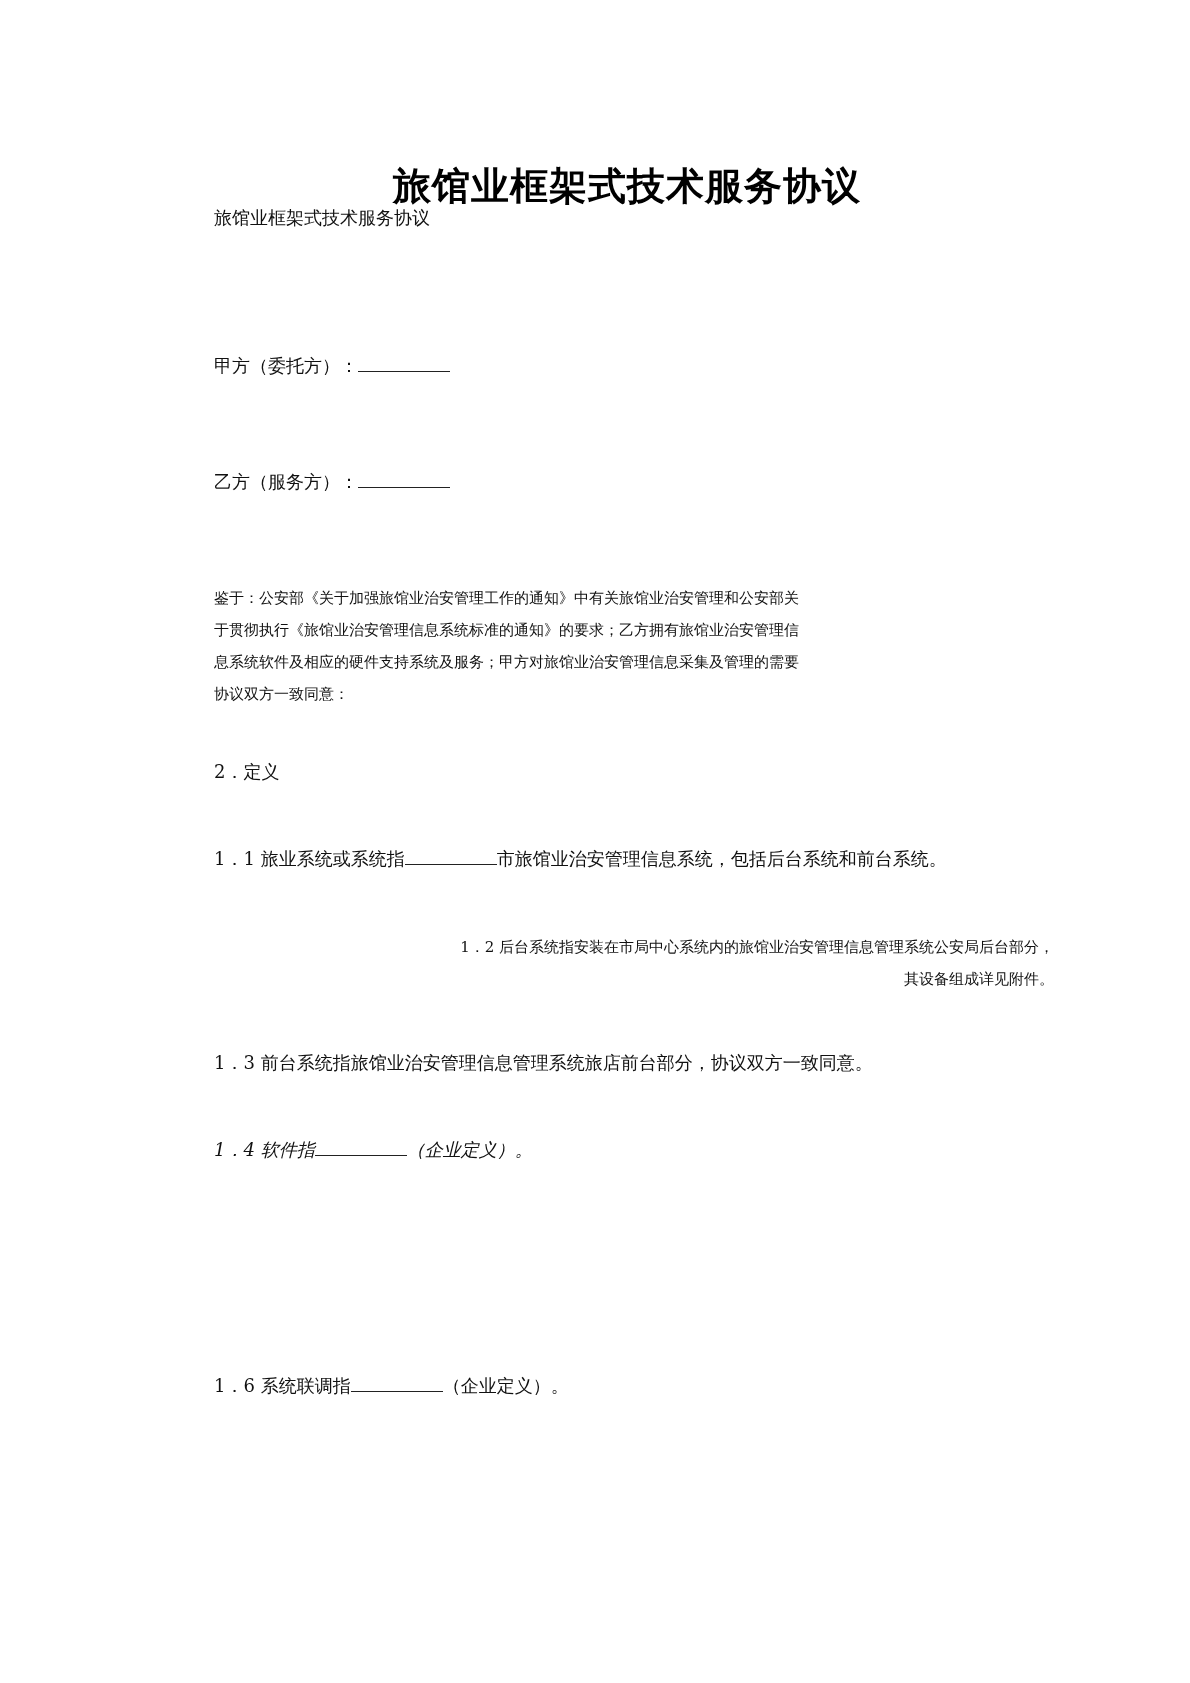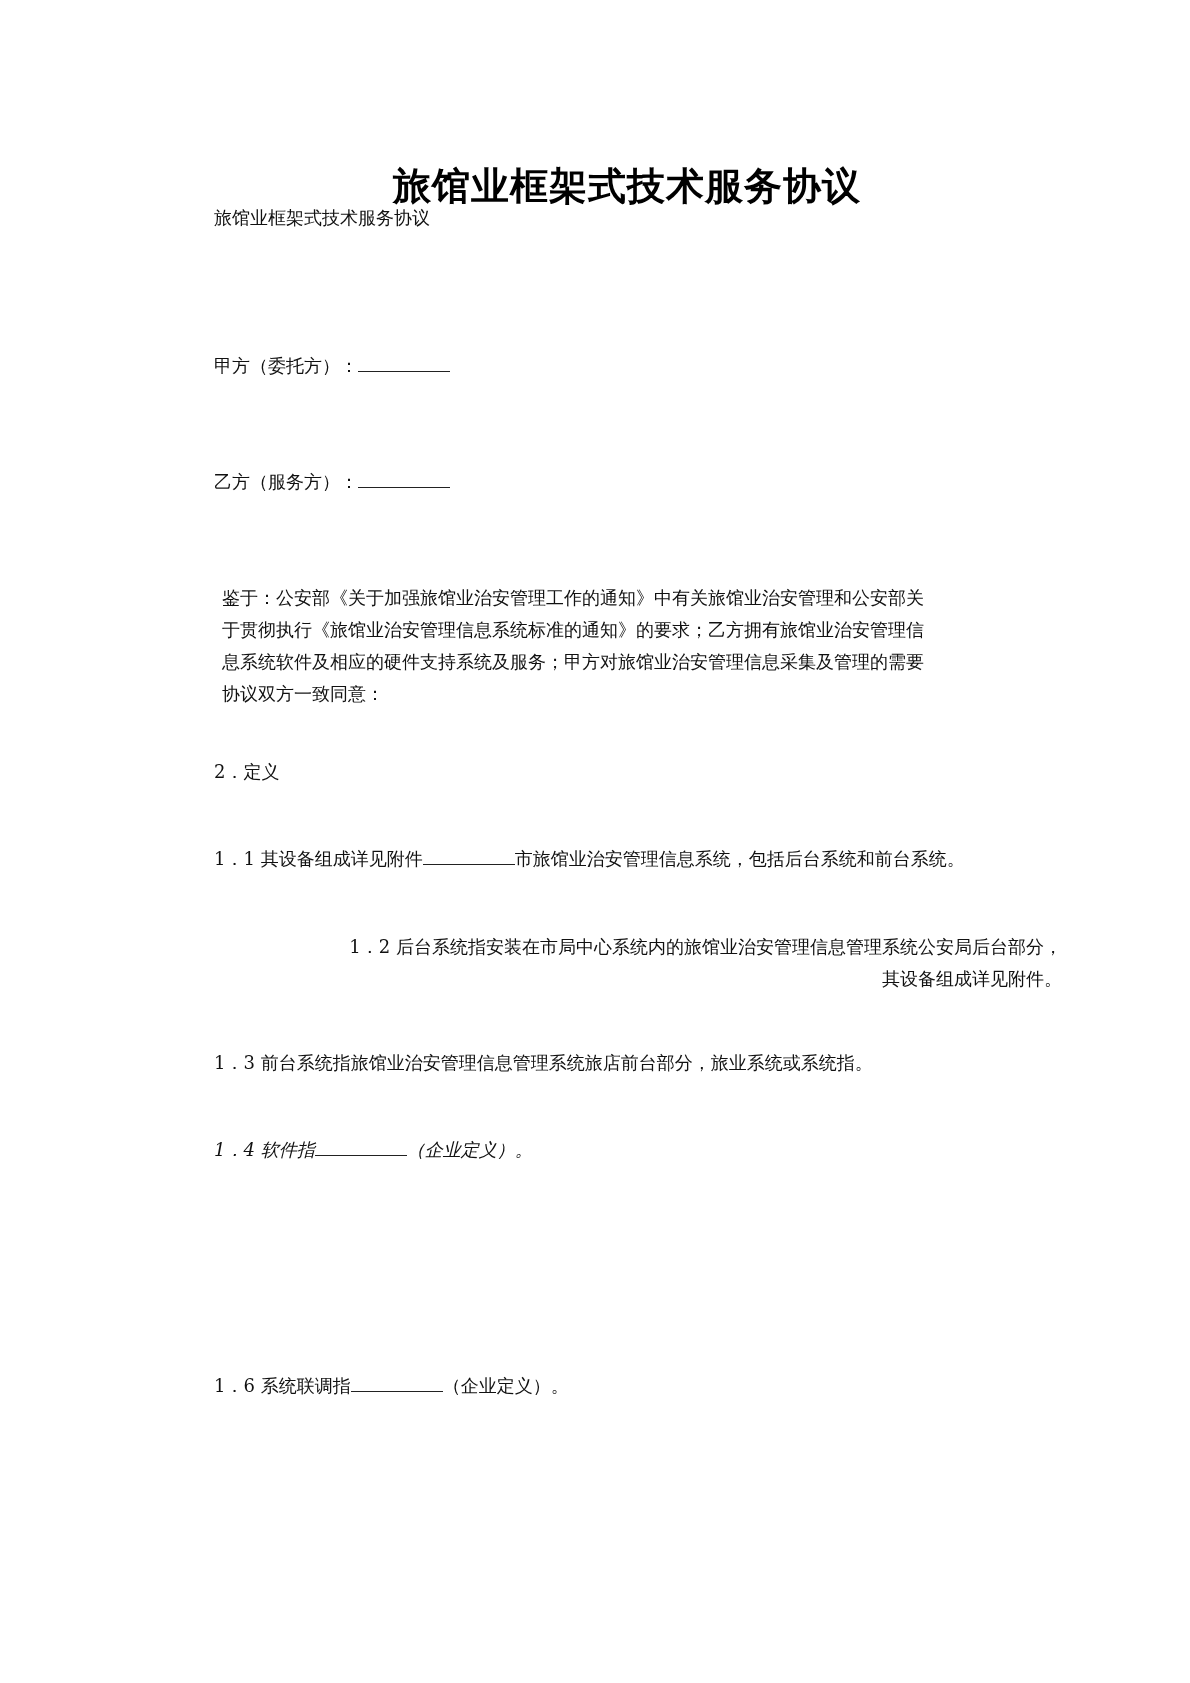--- a/index.html
+++ b/index.html
@@ -39,23 +39,23 @@
     .line {
       position: absolute;
       left: 182px;
       width: 840px;
       font-size: 18px;
       line-height: 32px;
       white-space: nowrap;
     }
     .para {
       position: absolute;
-      left: 190px;
+      left: 182px;
       width: 840px;
-      font-size: 18px;
+      font-size: 15px;
       line-height: 32px;
     }
     .para .row {
       display: block;
       white-space: nowrap;
     }
     .blank {
       display: inline-block;
       border-bottom: 1px solid #222;
       height: 20px;
@@ -84,31 +84,31 @@
     <span class="row">鉴于：公安部《关于加强旅馆业治安管理工作的通知》中有关旅馆业治安管理和公安部关</span>
     <span class="row">于贯彻执行《旅馆业治安管理信息系统标准的通知》的要求；乙方拥有旅馆业治安管理信</span>
     <span class="row">息系统软件及相应的硬件支持系统及服务；甲方对旅馆业治安管理信息采集及管理的需要</span>
     <span class="row">协议双方一致同意：</span>
   </div>
 
   <div class="line" style="top:756px;">2．定义</div>
 
   <div class="line" style="top:843px;">
     <span>1．1</span>
-    <span>其设备组成详见附件</span><span class="blank b90"></span><span>市旅馆业治安管理信息系统，包括后台系统和前台系统。</span>
+    <span>旅业系统或系统指</span><span class="blank b90"></span><span>市旅馆业治安管理信息系统，包括后台系统和前台系统。</span>
   </div>
 
   <div class="para" style="top:931px;text-align:right;">
     <span class="row"><span>1．2</span> <span>后台系统指安装在市局中心系统内的旅馆业治安管理信息管理系统公安局后台部分，</span></span>
     <span class="row">其设备组成详见附件。</span>
   </div>
 
   <div class="line" style="top:1047px;">
     <span>1．3</span>
-    <span>前台系统指旅馆业治安管理信息管理系统旅店前台部分，旅业系统或系统指。</span>
+    <span>前台系统指旅馆业治安管理信息管理系统旅店前台部分，协议双方一致同意。</span>
   </div>
 
   <div class="line" style="top:1134px;font-style:italic;">
     <span>1．4</span>
     <span>软件指</span><span class="blank b90"></span><span>（企业定义）。</span>
   </div>
 
 
   <div class="line" style="top:1370px;">
     <span>1．6</span>

